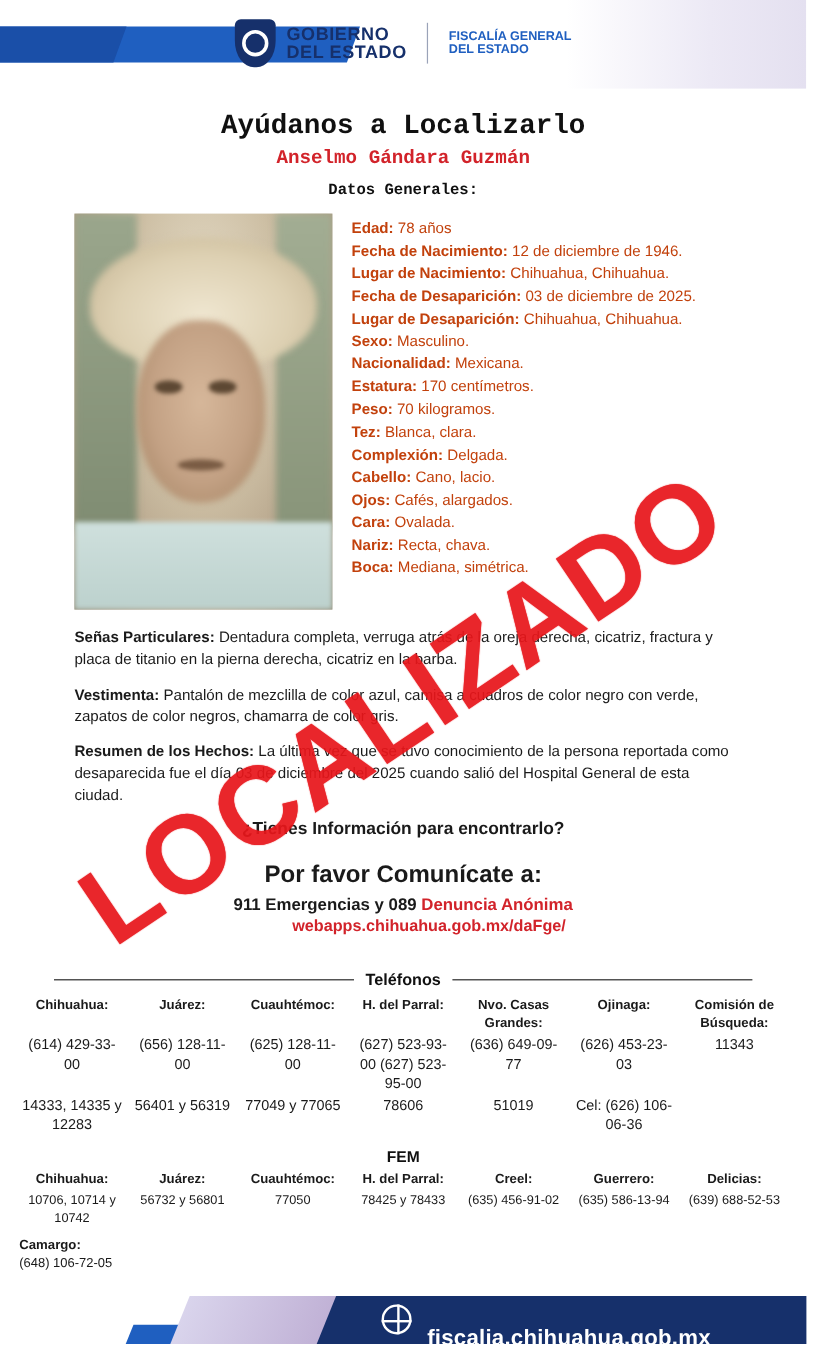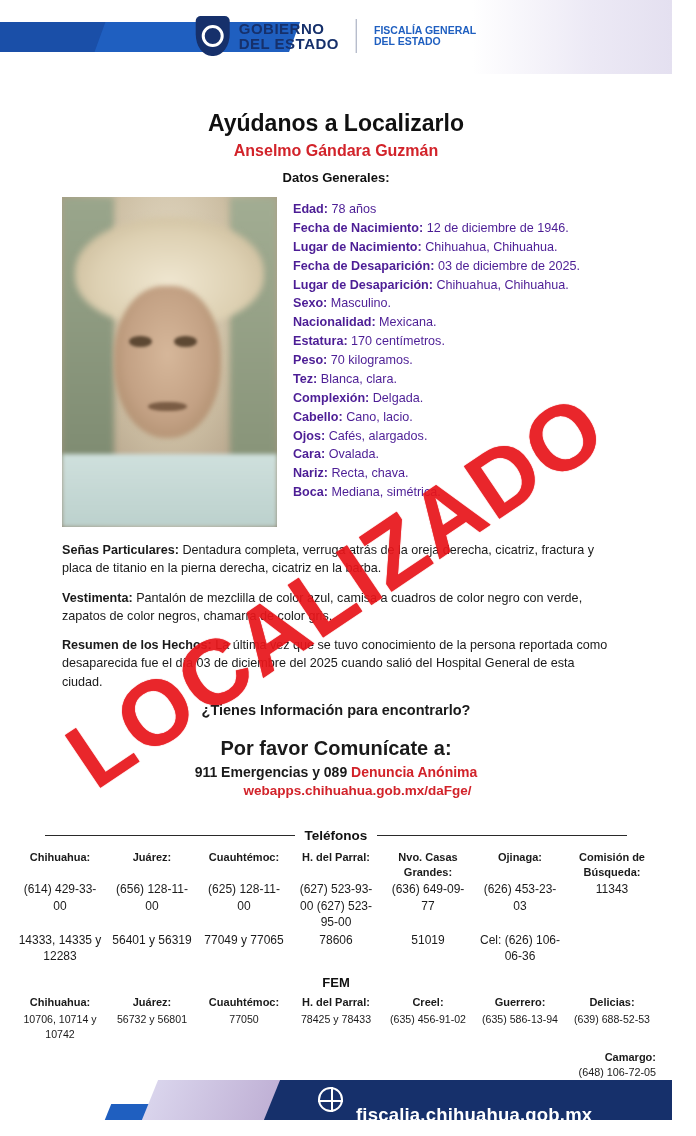--- a/index.html
+++ b/index.html
@@ -82,21 +82,21 @@
     margin: 0 8px;
   }
   .fis-text {
     color: #1f5fc0;
     font-weight: bold;
     line-height: 1.05;
     font-size: 10.5px;
   }
 
   
-  .titles { text-align: center; margin-top: 36px; }
+  .titles { text-align: center; margin-top: 18px; font-family: Liberation Mono, monospace; }
   .title-main {
     font-size: 23px;
     font-weight: bold;
     color: #101010;
   }
   .title-name {
     font-size: 16px;
     font-weight: bold;
     color: #d2232a;
     margin-top: 5px;
@@ -174,21 +174,21 @@
   .photo .bg-right {
     position: absolute;
     right: 0; top: 0; width: 22%; height: 80%;
     background: linear-gradient(180deg, #a2ad93 0%, #889479 100%);
     filter: blur(3px);
   }
 
   .data-col { flex: 1; padding-top: 4px; }
   .data-line {
     font-size: 12.6px;
-    color: #4c1d95;
+    color: #c2410c;
     line-height: 1.42;
     margin: 0 0 1px 0;
   }
   .data-line b { font-weight: bold; }
 
   
   .paras { padding: 14px 56px 0 62px; }
   .para {
     font-size: 12.6px;
     line-height: 1.45;
@@ -255,21 +255,21 @@
   }
   .fem-grid {
     display: grid;
     grid-template-columns: repeat(7, 1fr);
     column-gap: 4px;
     text-align: center;
   }
   .fem-grid .cell { font-size: 10.6px; color: #1a1a1a; line-height: 1.35; padding: 1px 2px; }
   .fem-grid .cell.head { font-weight: bold; font-size: 11px; }
   .camargo {
-    text-align: right;
+    text-align: left;
     margin-top: 8px;
     font-size: 10.8px;
     line-height: 1.35;
     color: #1a1a1a;
   }
   .camargo b { font-weight: bold; font-size: 11px; }
 
   
   .footer {
     position: absolute;

